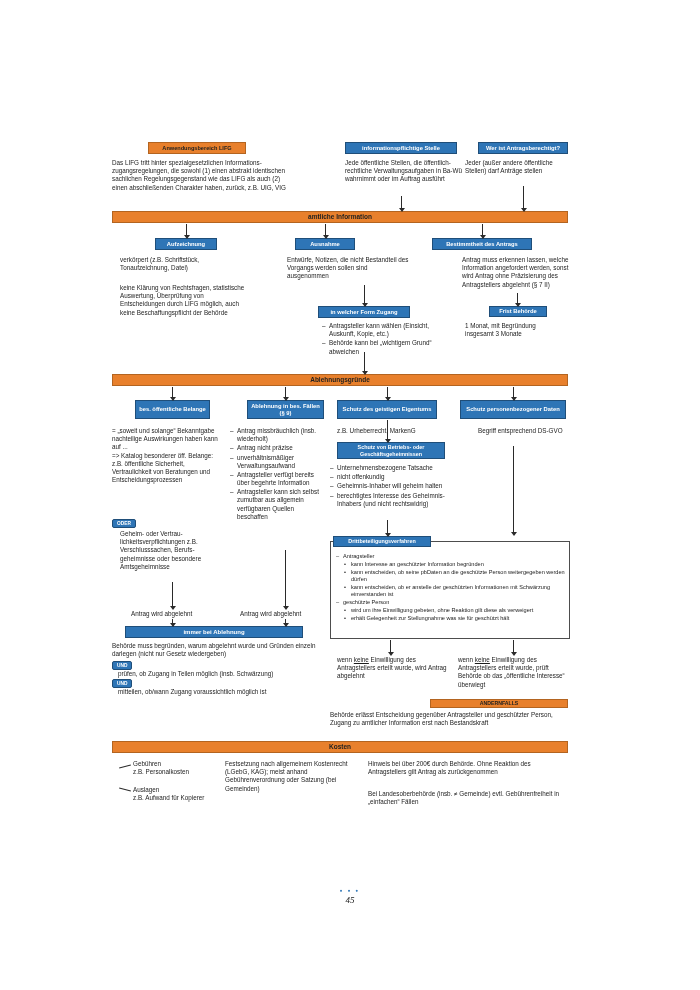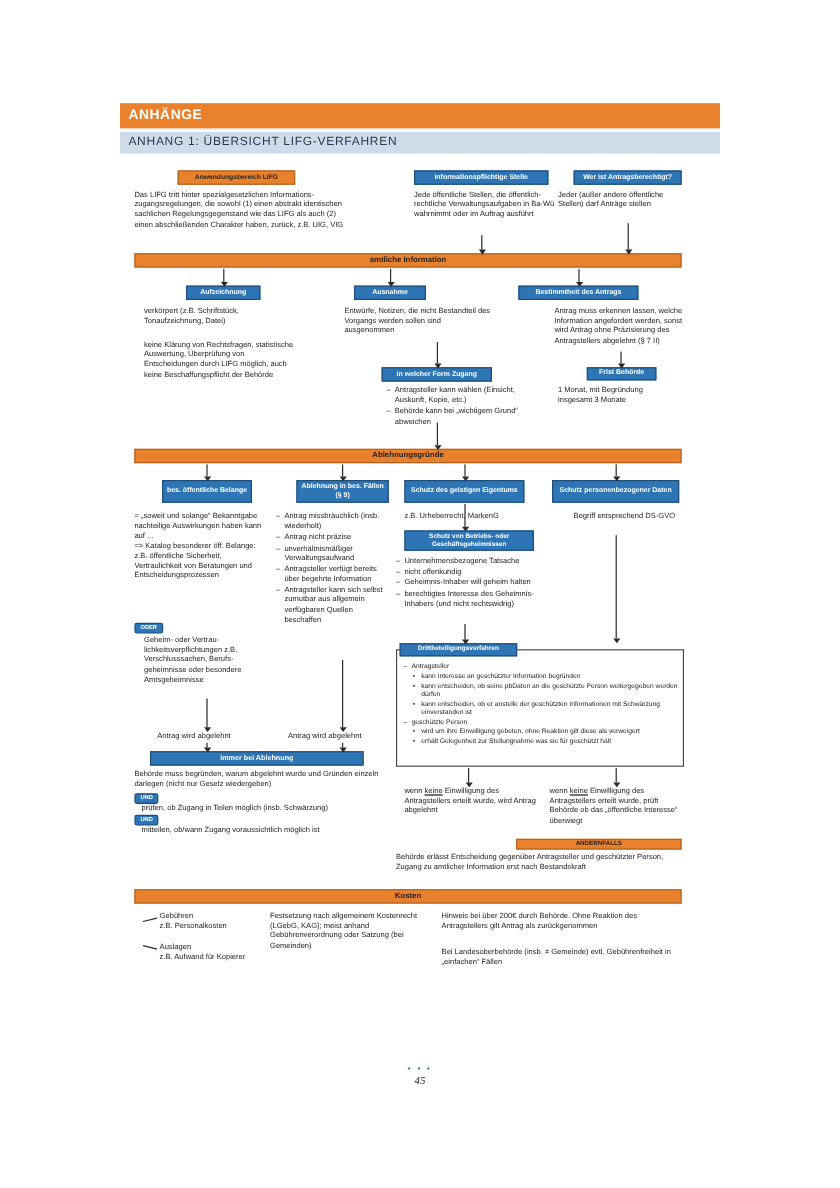--- a/index.html
+++ b/index.html
@@ -50,22 +50,20 @@
   .u { text-decoration:underline; }
   .dots { color:#2E75B6; font-size:4.5px; letter-spacing:2px; text-align:center; }
   .pgnum { font-family:"Liberation Serif", serif; font-style:italic; font-size:9px; text-align:center; }
   .branch { height:1px; background:#2a2a2a; }
 </style>
 </head>
 <body>
 
 <div class="page">
 
-  <div class="abs hdr1">ANHÄNGE</div>
-  <div class="abs hdr2">ANHANG 1: ÜBERSICHT LIFG-VERFAHREN</div>
 
   <div class="abs obox" style="left:148px;top:142px;width:98px;height:12px">Anwendungsbereich LIFG</div>
   <div class="abs bbox" style="left:345px;top:142px;width:112px;height:12px">informationspflichtige Stelle</div>
   <div class="abs bbox" style="left:478px;top:142px;width:90px;height:12px">Wer ist Antragsberechtigt?</div>
 
   <div class="abs txt" style="left:112px;top:159px;width:182px">Das LIFG tritt hinter spezialgesetzlichen Informations-zugangsregelungen, die sowohl (1) einen abstrakt identischen sachlichen Regelungsgegenstand wie das LIFG als auch (2) einen abschließenden Charakter haben, zurück, z.B. UIG, VIG</div>
   <div class="abs txt" style="left:345px;top:159px;width:120px">Jede öffentliche Stellen, die öffentlich-rechtliche Verwaltungsaufgaben in Ba-Wü wahrnimmt oder im Auftrag ausführt</div>
   <div class="abs txt" style="left:465px;top:159px;width:105px">Jeder (außer andere öffentliche Stellen) darf Anträge stellen</div>
 
   <div class="abs obar" style="left:112px;top:211px;width:456px;height:12px">amtliche Information</div>

